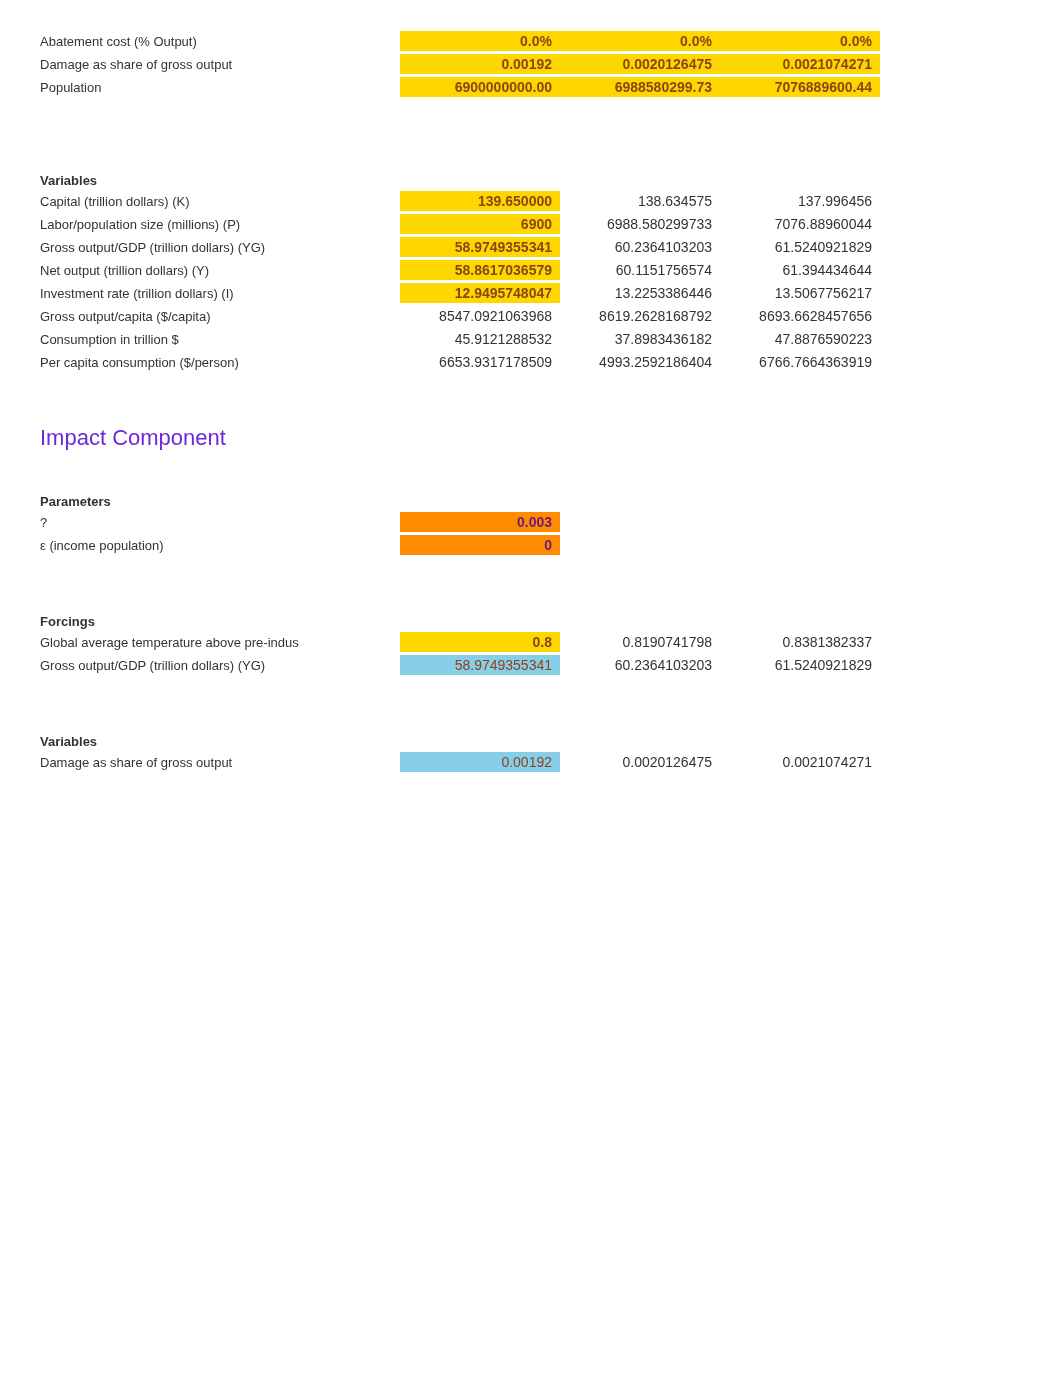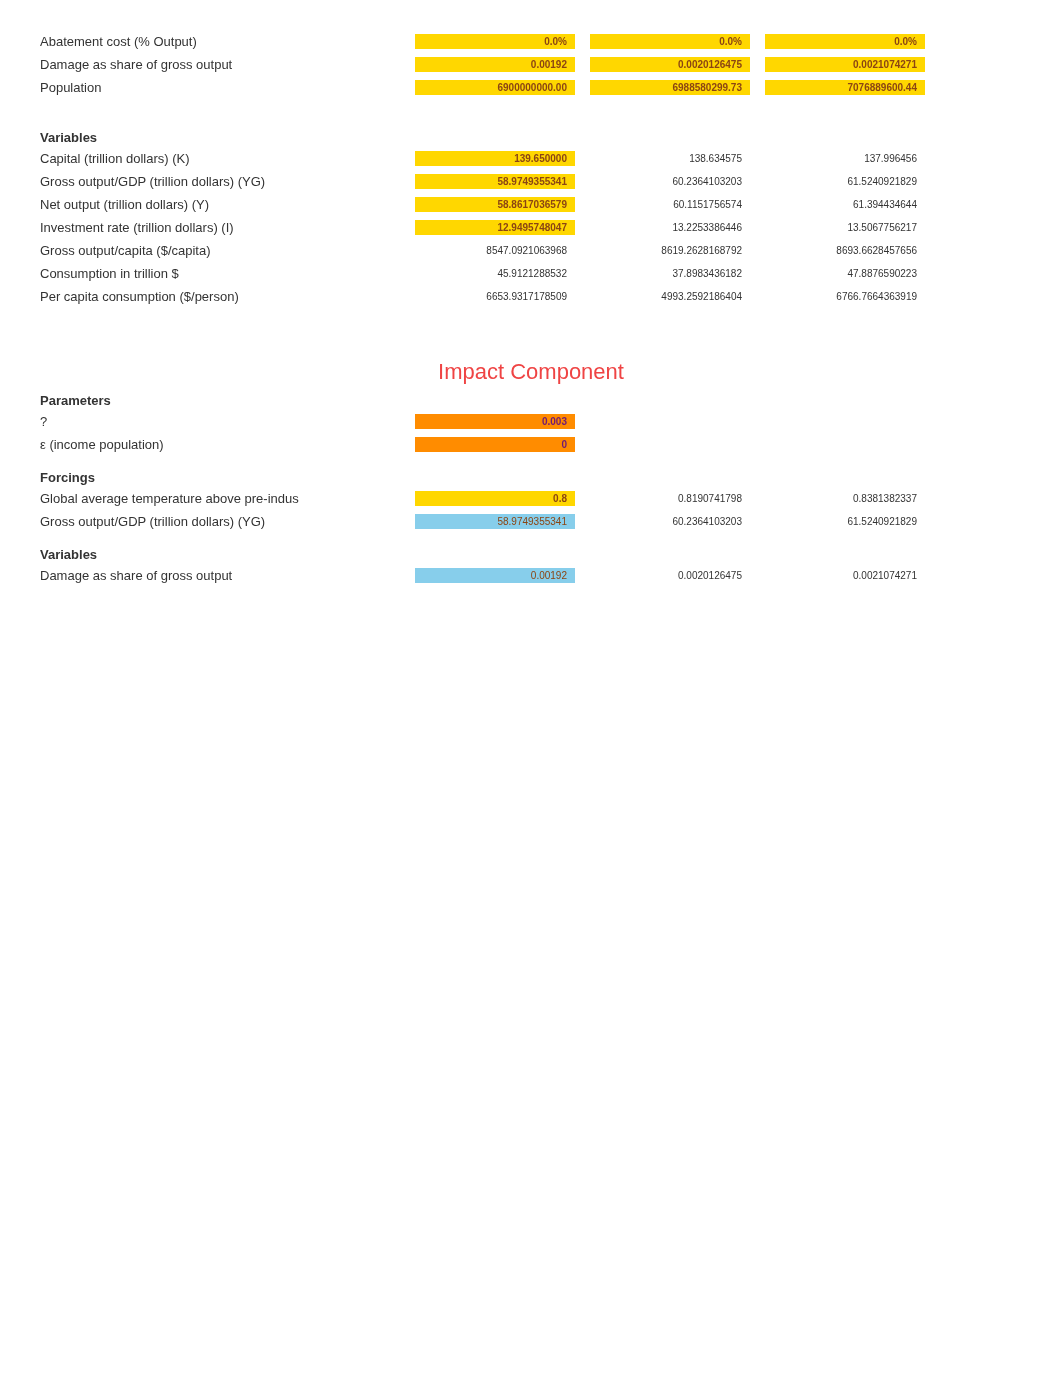--- a/index.html
+++ b/index.html
@@ -13,51 +13,51 @@
       padding: 30px 40px;
     }
 
     .section { margin-bottom: 18px; }
 
     .section-title {
       font-weight: bold;
       font-size: 13px;
       color: #333;
       margin-bottom: 2px;
+      margin-top: 43px;
     }
 
     .impact-title {
       font-size: 22px;
       font-weight: normal;
-      color: #ef4444;
-      text-align: center;
+      color: #6d28d9;
+      text-align: left;
       margin: 20px 0 8px 0;
     }
 
     .data-row {
       display: flex;
       align-items: center;
       min-height: 22px;
       margin-bottom: 1px;
-      gap: 15px;
     }
 
     .row-label {
       width: 360px;
       flex-shrink: 0;
       color: #333;
       font-size: 13px;
       padding-right: 8px;
     }
 
     .cell {
       min-width: 160px;
       text-align: right;
       padding: 2px 8px;
-      font-size: 10px;
+      font-size: 14px;
       color: #333;
       flex-shrink: 0;
     }
 
     .cell-yellow {
       background-color: #FFD700;
       color: #8B4513;
       font-weight: bold;
     }
 
@@ -103,20 +103,26 @@
 <div class="section">
   <div class="section-title">Variables</div>
 
   <div class="data-row">
     <span class="row-label">Capital (trillion dollars) (K)</span>
     <span class="cell cell-yellow">139.650000</span>
     <span class="cell">138.634575</span>
     <span class="cell">137.996456</span>
   </div>
   <div class="data-row">
+    <span class="row-label">Labor/population size (millions) (P)</span>
+    <span class="cell cell-yellow">6900</span>
+    <span class="cell">6988.580299733</span>
+    <span class="cell">7076.88960044</span>
+  </div>
+  <div class="data-row">
     <span class="row-label">Gross output/GDP (trillion dollars) (YG)</span>
     <span class="cell cell-yellow">58.9749355341</span>
     <span class="cell">60.2364103203</span>
     <span class="cell">61.5240921829</span>
   </div>
   <div class="data-row">
     <span class="row-label">Net output (trillion dollars) (Y)</span>
     <span class="cell cell-yellow">58.8617036579</span>
     <span class="cell">60.1151756574</span>
     <span class="cell">61.394434644</span>

